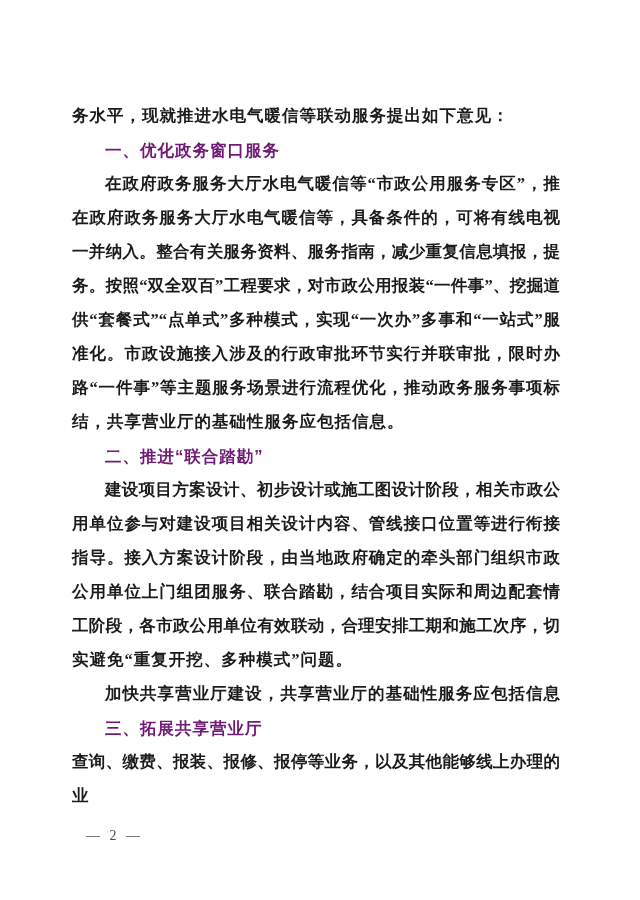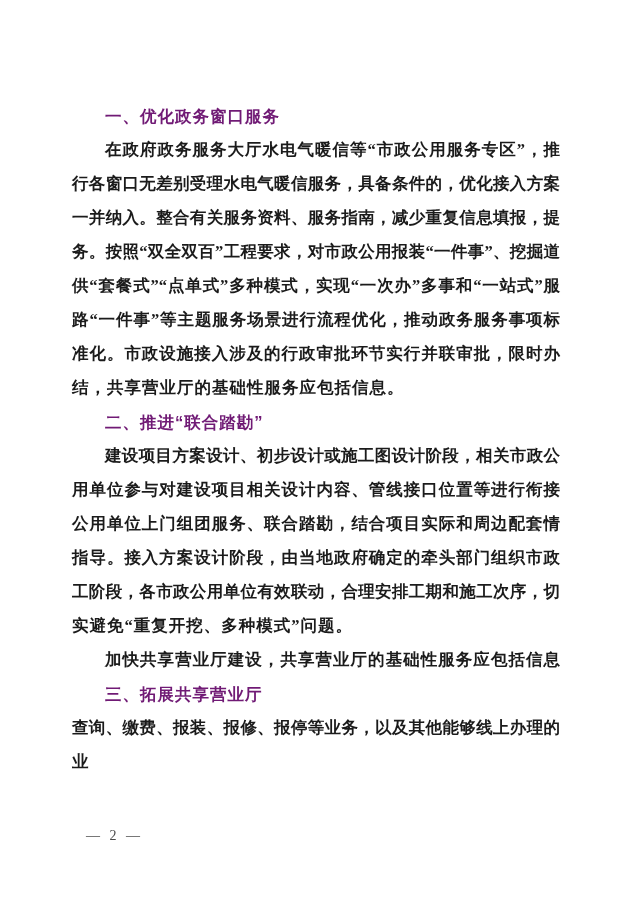--- a/index.html
+++ b/index.html
@@ -56,34 +56,35 @@
     color: #4a4a4a;
     font-family: "Liberation Serif", "DejaVu Serif", serif;
   }
 </style>
 </head>
 <body>
 
 <div class="page">
 
   <div class="text-block">
+    <div class="line">务水平，现就推进水电气暖信等联动服务提出如下意见：</div>
     <div class="line heading">一、优化政务窗口服务</div>
     <div class="line indent fill">在政府政务服务大厅水电气暖信等“市政公用服务专区”，推</div>
-    <div class="line fill">行各窗口无差别受理水电气暖信服务，具备条件的，优化接入方案</div>
+    <div class="line fill">在政府政务服务大厅水电气暖信等，具备条件的，可将有线电视</div>
     <div class="line fill">一并纳入。整合有关服务资料、服务指南，减少重复信息填报，提</div>
     <div class="line fill">务。按照“双全双百”工程要求，对市政公用报装“一件事”、挖掘道</div>
     <div class="line fill">供“套餐式”“点单式”多种模式，实现“一次办”多事和“一站式”服</div>
+    <div class="line fill">准化。市政设施接入涉及的行政审批环节实行并联审批，限时办</div>
     <div class="line fill">路“一件事”等主题服务场景进行流程优化，推动政务服务事项标</div>
-    <div class="line fill">准化。市政设施接入涉及的行政审批环节实行并联审批，限时办</div>
     <div class="line">结，共享营业厅的基础性服务应包括信息。</div>
     <div class="line heading">二、推进“联合踏勘”</div>
     <div class="line indent fill">建设项目方案设计、初步设计或施工图设计阶段，相关市政公</div>
     <div class="line fill">用单位参与对建设项目相关设计内容、管线接口位置等进行衔接</div>
+    <div class="line fill">指导。接入方案设计阶段，由当地政府确定的牵头部门组织市政</div>
     <div class="line fill">公用单位上门组团服务、联合踏勘，结合项目实际和周边配套情</div>
-    <div class="line fill">指导。接入方案设计阶段，由当地政府确定的牵头部门组织市政</div>
     <div class="line fill">工阶段，各市政公用单位有效联动，合理安排工期和施工次序，切</div>
     <div class="line">实避免“重复开挖、多种模式”问题。</div>
     <div class="line indent fill">加快共享营业厅建设，共享营业厅的基础性服务应包括信息</div>
     <div class="line heading">三、拓展共享营业厅</div>
     <div class="line fill">查询、缴费、报装、报修、报停等业务，以及其他能够线上办理的业</div>
   </div>
 
   <div class="footer">— 2 —</div>
 
 </div>

